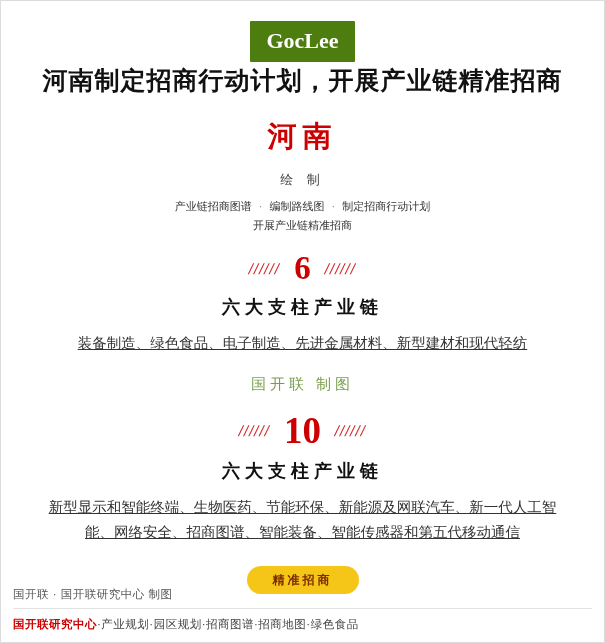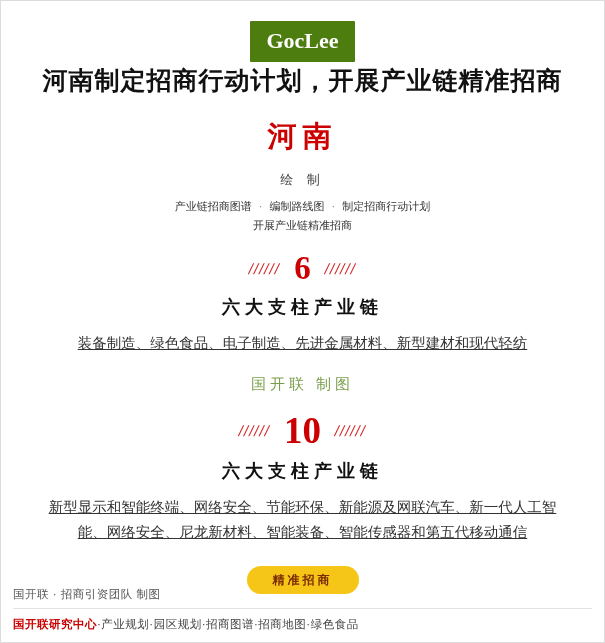--- a/index.html
+++ b/index.html
@@ -224,27 +224,27 @@
   <div class="watermark">国开联 制图</div>
 
   <div class="num-band">
     <span class="slashes">//////</span>
     <span class="big-num larger">10</span>
     <span class="slashes">//////</span>
   </div>
 
   <div class="chain-title">六大支柱产业链</div>
 
-  <div class="chain-body">新型显示和智能终端、网络安全、节能环保、新能源及网联汽车、新一代人工智能、网络安全、尼龙新材料、智能装备、智能传感器和第五代移动通信</div>
+  <div class="chain-body">新型显示和智能终端、生物医药、节能环保、新能源及网联汽车、新一代人工智能、网络安全、招商图谱、智能装备、智能传感器和第五代移动通信</div>
 
   <div class="badge-wrap">
     <button class="badge">精准招商</button>
   </div>
 
   <div class="footer">
-    <div class="footer-line1">国开联 · 招商引资团队 制图</div>
+    <div class="footer-line1">国开联 · 国开联研究中心 制图</div>
     <div class="footer-sep"></div>
     <div class="footer-line2">
       <span class="footer-brand">国开联研究中心</span><span>·产业规划·园区规划·招商图谱·招商地图·绿色食品</span>
     </div>
   </div>
 
 </div>
 
 </body></html>

